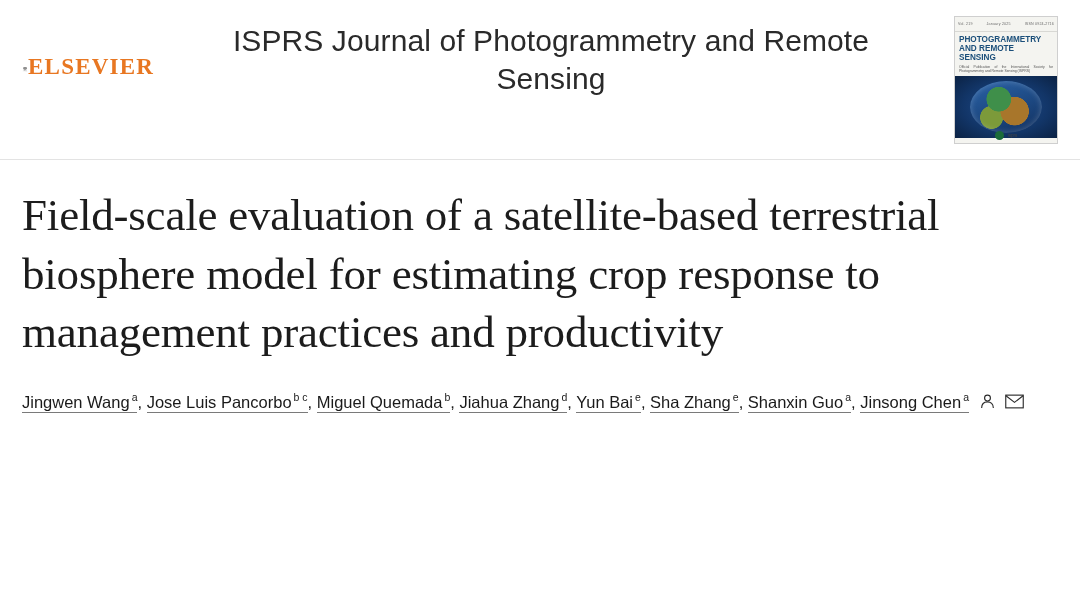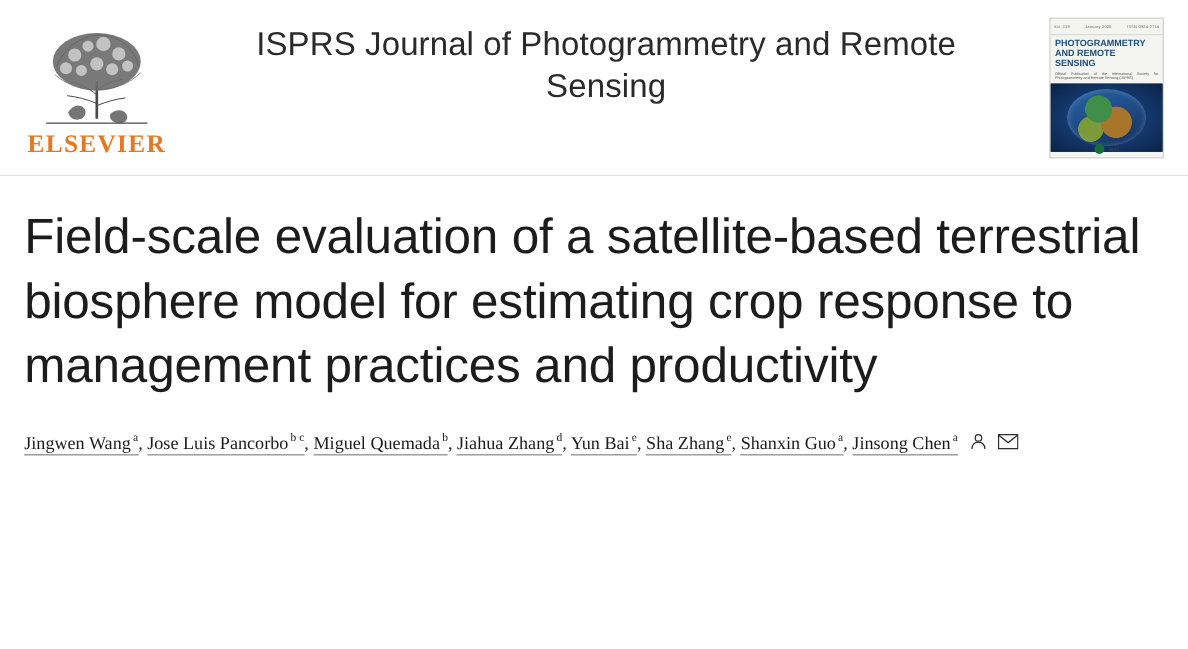--- a/index.html
+++ b/index.html
@@ -29,21 +29,21 @@
     padding: 14px 22px 10px 22px;
     border-bottom: 1px solid #e3e3e3;
     height: 160px;
     box-sizing: border-box;
   }
 
   .elsevier-logo {
     width: 132px;
     flex: 0 0 132px;
     display: flex;
-    flex-direction: column;
+    flex-direction: row;
     align-items: center;
     justify-content: flex-start;
     padding-top: 2px;
   }
   .tree-mark {
     width: 120px;
     height: 106px;
     display: block;
   }
   .elsevier-word {
@@ -170,32 +170,32 @@
   .cover .cv-foot .isprs-dot {
     width: 9px; height: 9px;
     border-radius: 50%;
     background: #1b6b3a;
     display: inline-block;
   }
 
   
   .article-title {
     margin: 26px 22px 0 22px;
-    font-family: Liberation Sans, sans-serif;
+    font-family: Liberation Serif, serif;
     font-size: 45px;
     line-height: 1.30;
     font-weight: 400;
     color: #1c1c1c;
     letter-spacing: -0.2px;
   }
 
   
   .authors {
     margin: 24px 22px 0 22px;
-    font-family: Liberation Serif, serif;
+    font-family: Liberation Sans, sans-serif;
     font-size: 16.5px;
     line-height: 2.0;
     color: #1a1a1a;
   }
   .author {
     border-bottom: 1px solid #7a7a7a;
     cursor: pointer;
     padding-bottom: 1px;
     white-space: nowrap;
   }

